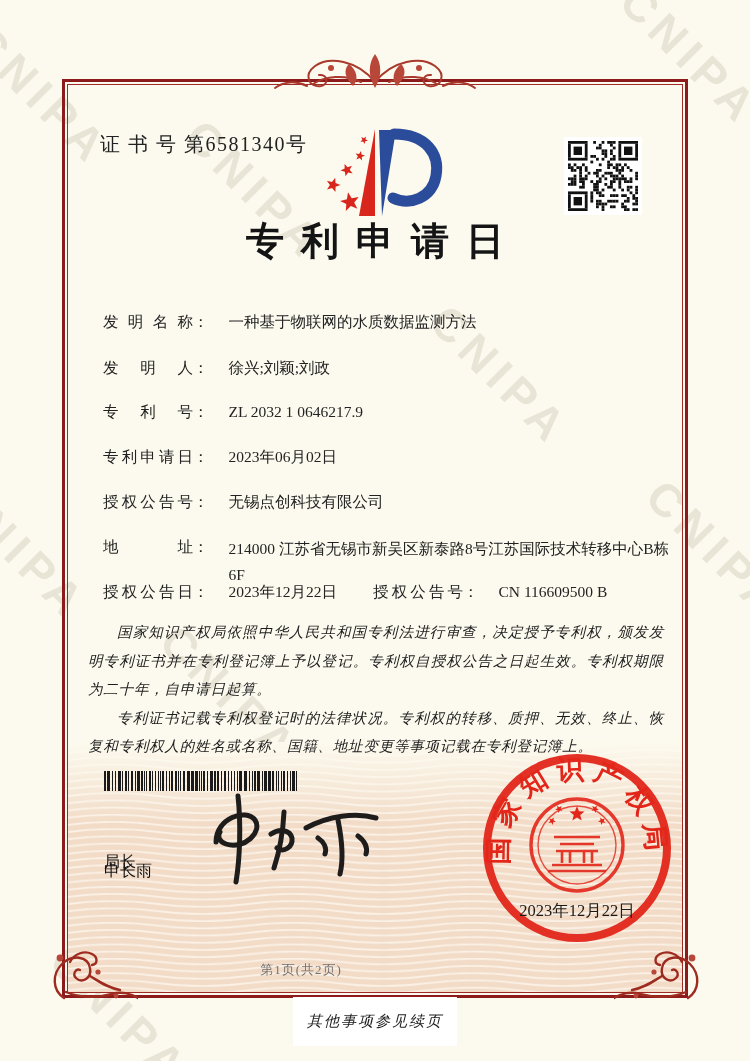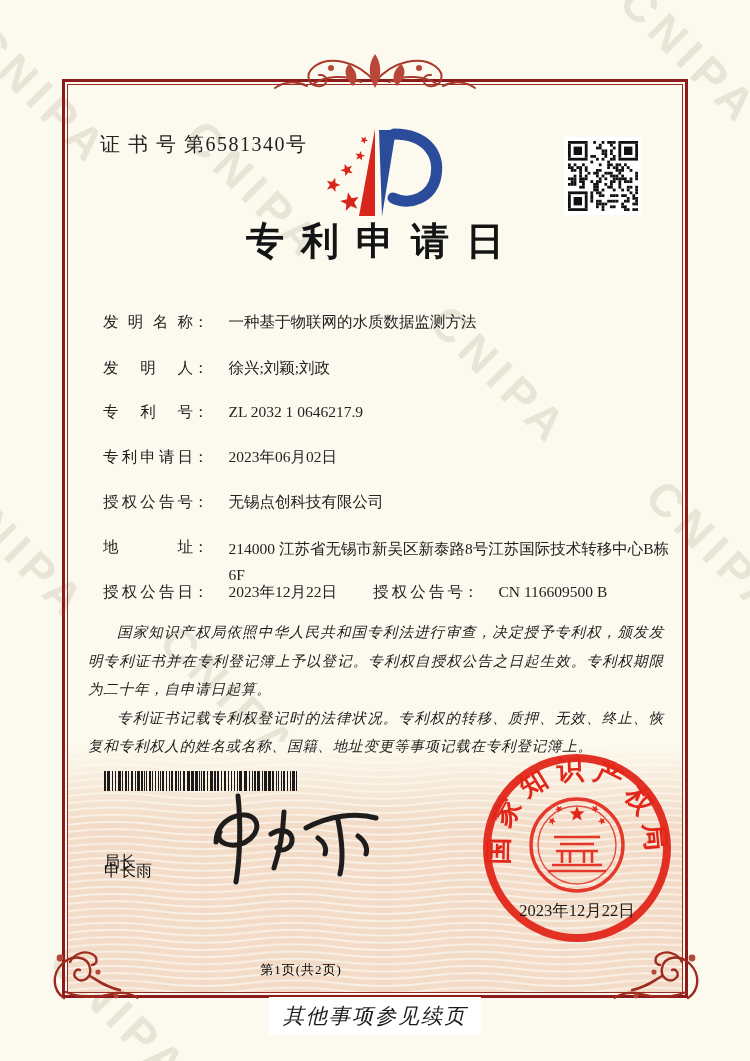--- a/index.html
+++ b/index.html
@@ -53,24 +53,24 @@
   .waves-fade{position:absolute;left:0;top:0;width:100%;height:80px;
     background:linear-gradient(#fcfaee,rgba(252,250,238,0));}
   .barcode{position:absolute;left:104px;top:771px;z-index:4;}
   .officer-title{position:absolute;left:104px;top:829px;z-index:4;
     font-family:"Liberation Sans","DejaVu Sans",sans-serif;font-size:16px;color:#111;margin-top:23px;}
   .officer-name{position:absolute;left:104px;top:861px;z-index:4;
     font-family:Liberation Serif, serif;font-size:16px;color:#111;}
   .signature{position:absolute;left:200px;top:786px;z-index:4;}
   .seal{position:absolute;left:480px;top:751px;z-index:5;}
   .page-footer{position:absolute;left:0;top:961px;width:602px;text-align:center;
-    font-size:13px;color:#000000;z-index:4;letter-spacing:1px;}
+    font-size:13px;color:#737373;z-index:4;letter-spacing:1px;}
   .note{position:absolute;left:0;top:997px;width:750px;text-align:center;z-index:4;}
-  .note span{display:inline-block;background:#ffffff;padding:5px 14px;
-    font-style:italic;font-size:21px;letter-spacing:2px;color:#1c1c1c;}
+  .note span{display:inline-block;background:#ffffff;padding:15px 14px;
+    font-style:italic;font-size:15px;letter-spacing:2px;color:#1c1c1c;}
   
   .orn-top{position:absolute;left:265px;top:48px;z-index:3;}
   .orn-bl{position:absolute;left:46px;top:946px;z-index:6;}
   .orn-br{position:absolute;left:614px;top:946px;z-index:6;transform:scaleX(-1);}
 </style>
 </head>
 <body>
 
 <div id="wm-layer">
     <div class="wm" style="left: 40px; top: 95px;">CNIPA</div>

